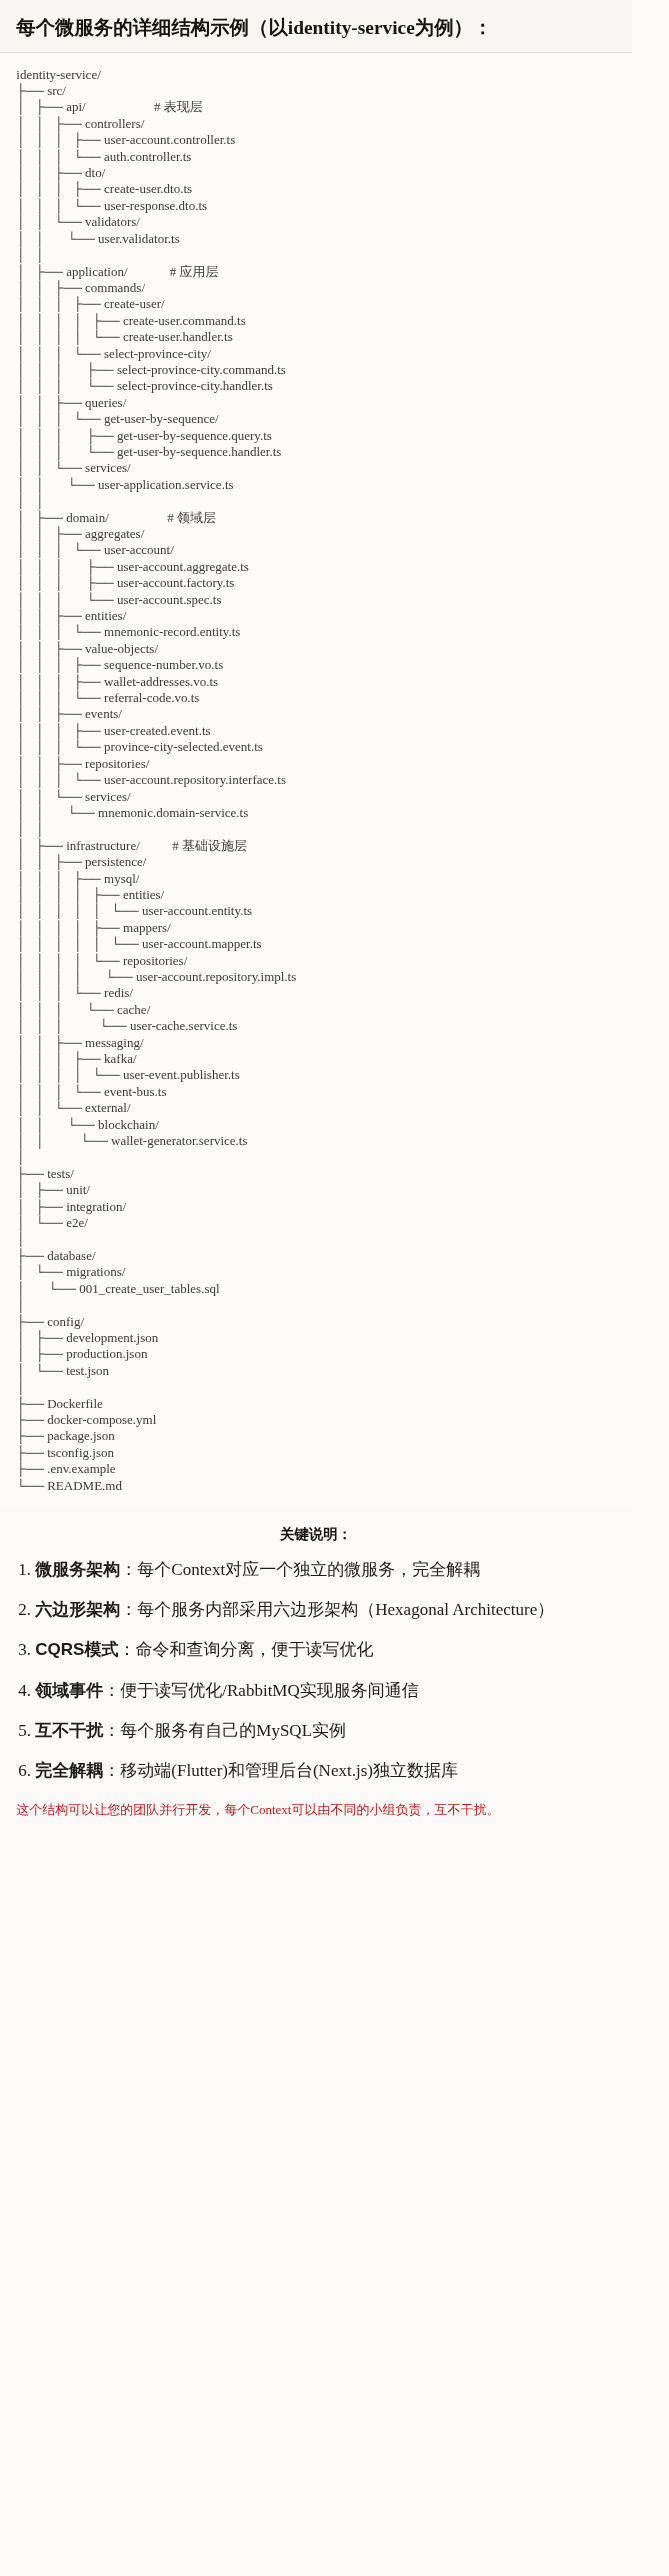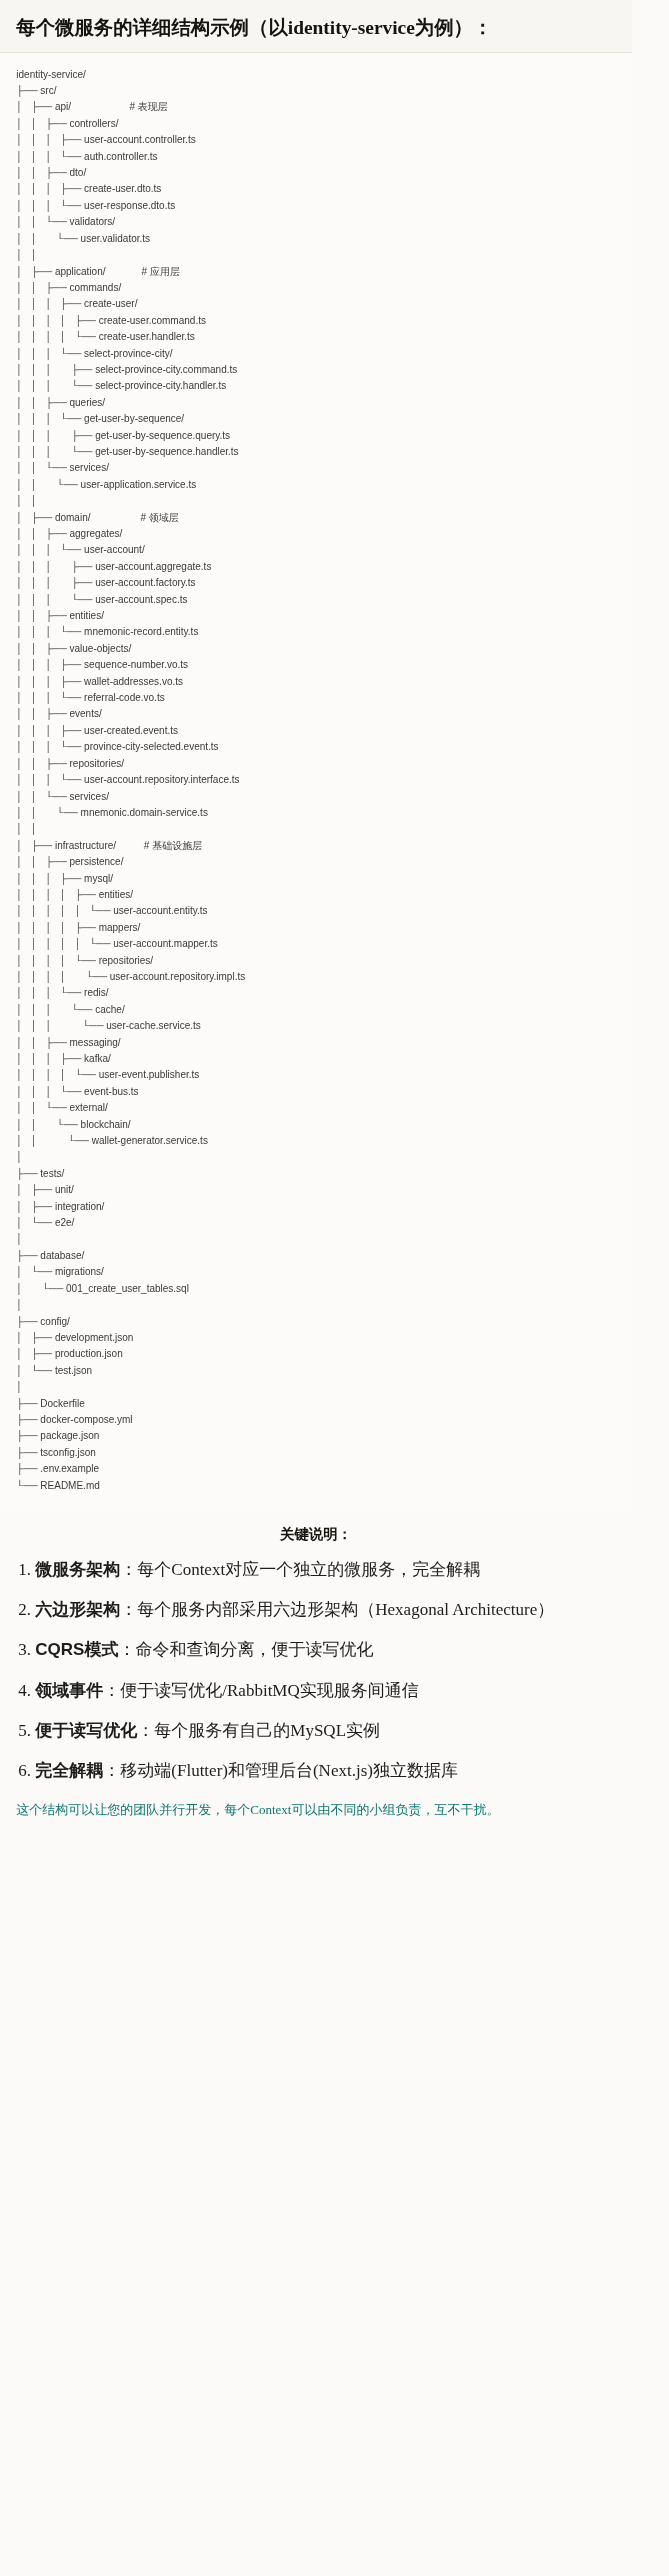--- a/index.html
+++ b/index.html
@@ -29,22 +29,22 @@
   }
 
   
   .tree-block{
     background:#fcfbf9;
     padding:13.8px 16.3px 16.3px 16.3px;
     box-sizing:border-box;
   }
   pre.tree{
     margin:0;
-    font-family:Liberation Sans, sans-serif;
-    font-size:10px;
+    font-family:Liberation Serif, serif;
+    font-size:13px;
     line-height:16.4px;
     color:#3a3a38;
     white-space:pre;
     letter-spacing:0px;
     tab-size:4;
   }
 
   
   .notes-block{
     padding:3.8px 16.3px 19px 16.3px;
@@ -77,21 +77,21 @@
   .note-term{
     font-weight:bold;
     font-family:"Liberation Sans", sans-serif;
   }
   .note-sep{font-family:"Liberation Serif", serif;}
   .note-desc{font-family:"Liberation Serif", serif;}
   .closing{
     font-size:13px;
     line-height:1.5;
     margin:16.3px 0 0 0;
-    color:#0f766e;
+    color:#b91c1c;
     font-family:"Liberation Serif", serif;
   }
 </style>
 </head>
 <body>
 
 <div class="page">
 
   <div class="title-block">
     <h1 class="doc-title">每个微服务的详细结构示例（以identity-service为例）：</h1>
@@ -187,20 +187,20 @@
 └── README.md</pre>
   </div>
 
   <div class="notes-block">
     <div class="notes-heading">关键说明：</div>
     <ol class="notes-list" id="notes-ol">
         <li><span class="note-term">微服务架构</span><span class="note-sep">：</span><span class="note-desc">每个Context对应一个独立的微服务，完全解耦</span></li>
         <li><span class="note-term">六边形架构</span><span class="note-sep">：</span><span class="note-desc">每个服务内部采用六边形架构（Hexagonal Architecture）</span></li>
         <li><span class="note-term">CQRS模式</span><span class="note-sep">：</span><span class="note-desc">命令和查询分离，便于读写优化</span></li>
         <li><span class="note-term">领域事件</span><span class="note-sep">：</span><span class="note-desc">便于读写优化/RabbitMQ实现服务间通信</span></li>
-        <li><span class="note-term">便于读写优化</span><span class="note-sep">：</span><span class="note-desc">每个服务有自己的MySQL实例</span></li>
+        <li><span class="note-term">互不干扰</span><span class="note-sep">：</span><span class="note-desc">每个服务有自己的MySQL实例</span></li>
         <li><span class="note-term">完全解耦</span><span class="note-sep">：</span><span class="note-desc">移动端(Flutter)和管理后台(Next.js)独立数据库</span></li>
       </ol>
     <p class="closing">这个结构可以让您的团队并行开发，每个Context可以由不同的小组负责，互不干扰。</p>
   </div>
 
 </div>
 
 
 </body></html>

